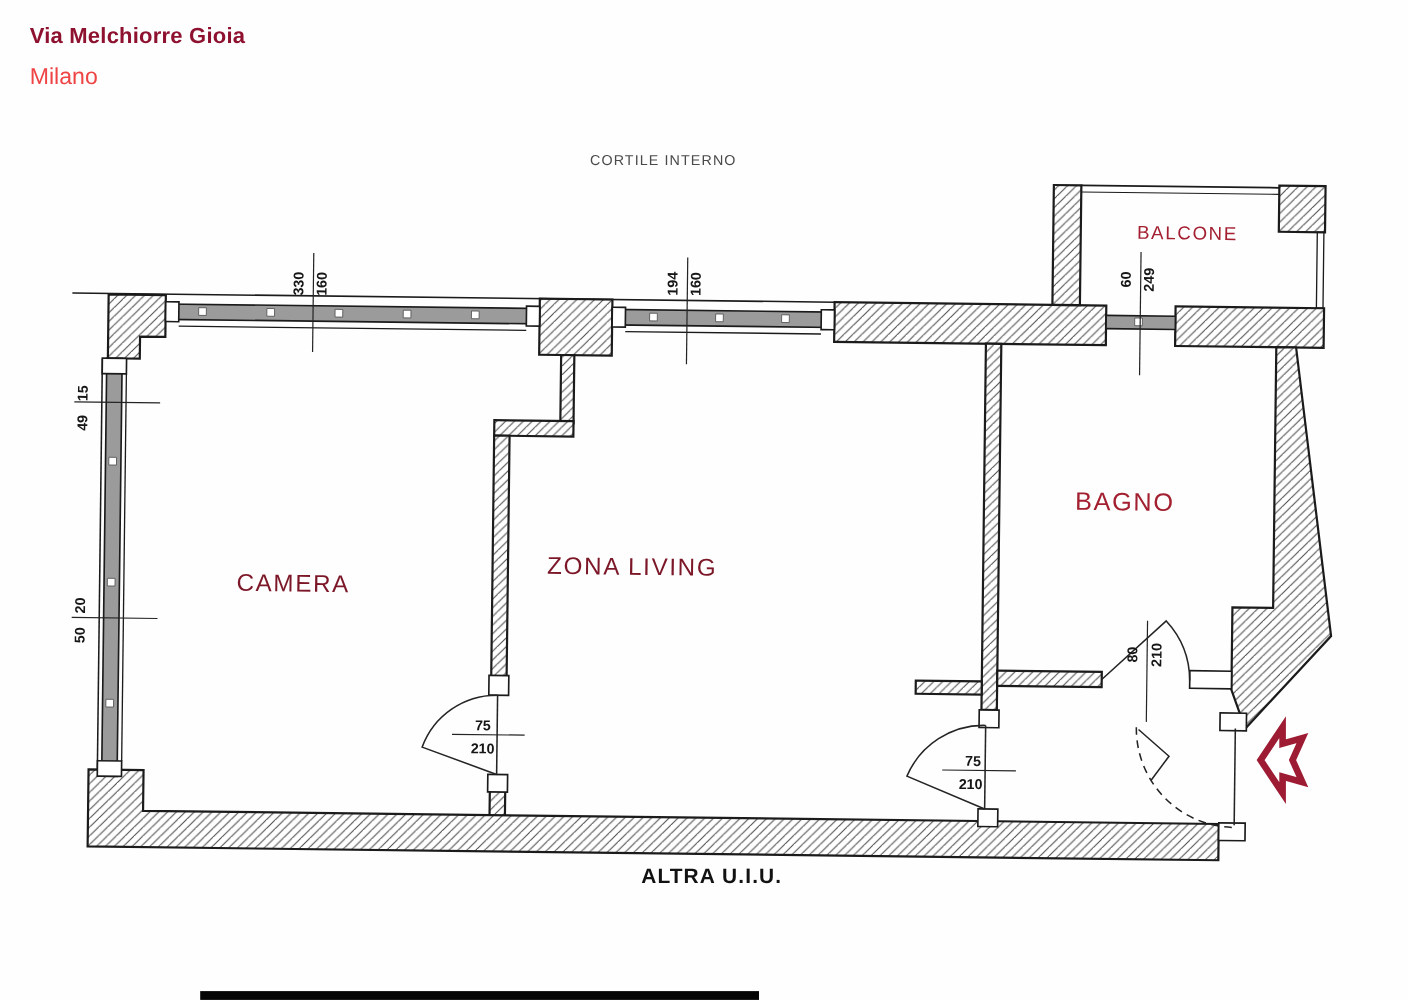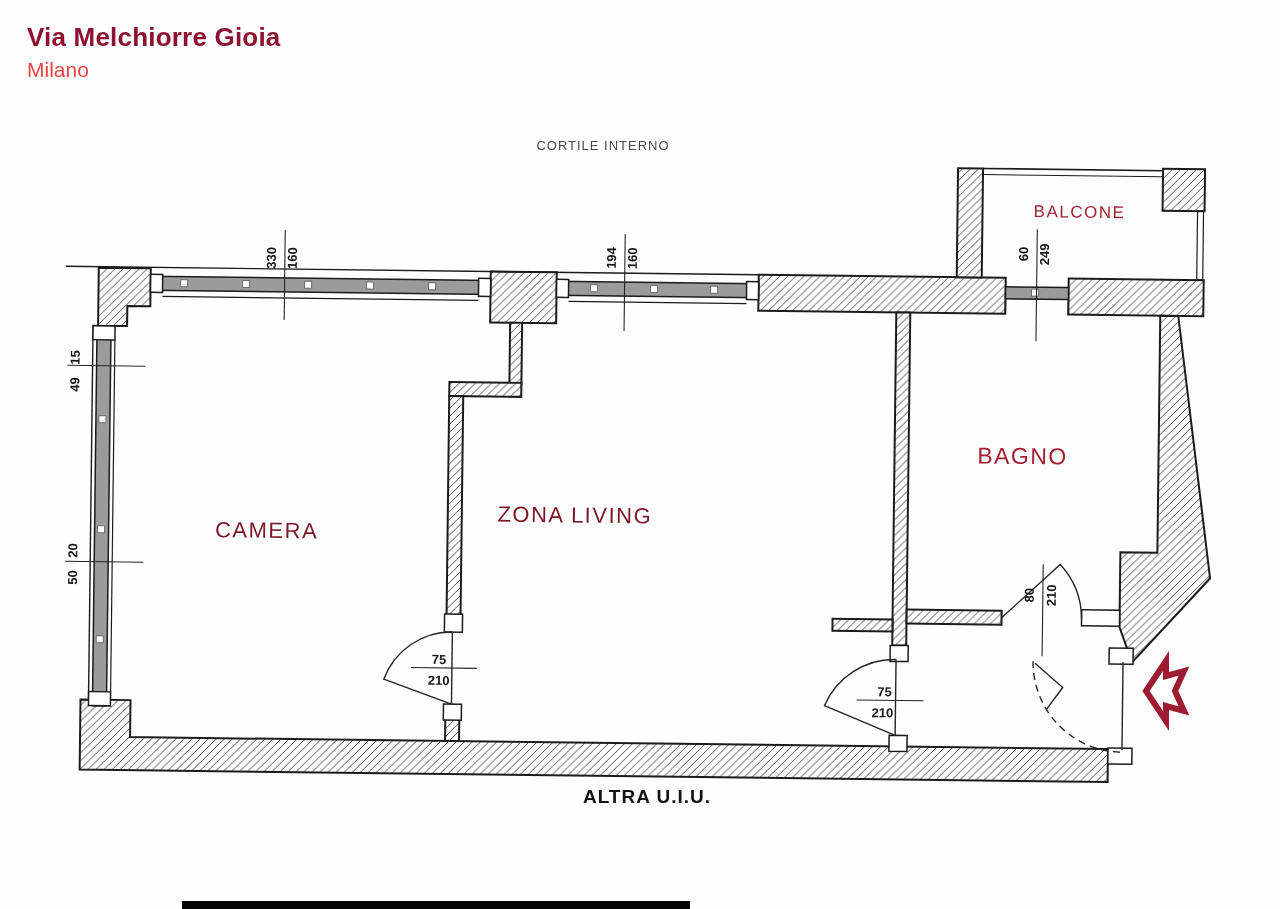--- a/index.html
+++ b/index.html
@@ -1,18 +1,18 @@
 <!DOCTYPE html>
 <html><head>
 <meta charset="utf-8">
 <style>
   html,body{margin:0;padding:0;background:#ffffff;}
   .page{position:relative;width:1280px;height:909px;background:#fefefe;overflow:hidden;
         font-family:"Liberation Sans", sans-serif;}
-  .hdr-title{position:absolute;left:27px;top:22px;font-size:26px;font-weight:700;
+  .hdr-title{position:absolute;left:27px;top:22px;font-size:20px;font-weight:700;
              color:#8e1230;letter-spacing:.2px;}
   .hdr-sub{position:absolute;left:27px;top:58px;font-size:21px;font-weight:400;color:#ef4444;}
   .plan-wrap{position:absolute;left:0;top:0;width:1280px;height:909px;padding-left:24px;}
   .blackbar{position:absolute;left:182px;top:901px;width:508px;height:8px;background:#050505;}
   svg text{font-family:"Liberation Sans", sans-serif;}
   .dim{font-size:13px;font-weight:700;fill:#161616;}
   .roomlab{font-weight:400;letter-spacing:1.5px;}
 </style>
 </head>
 <body>

